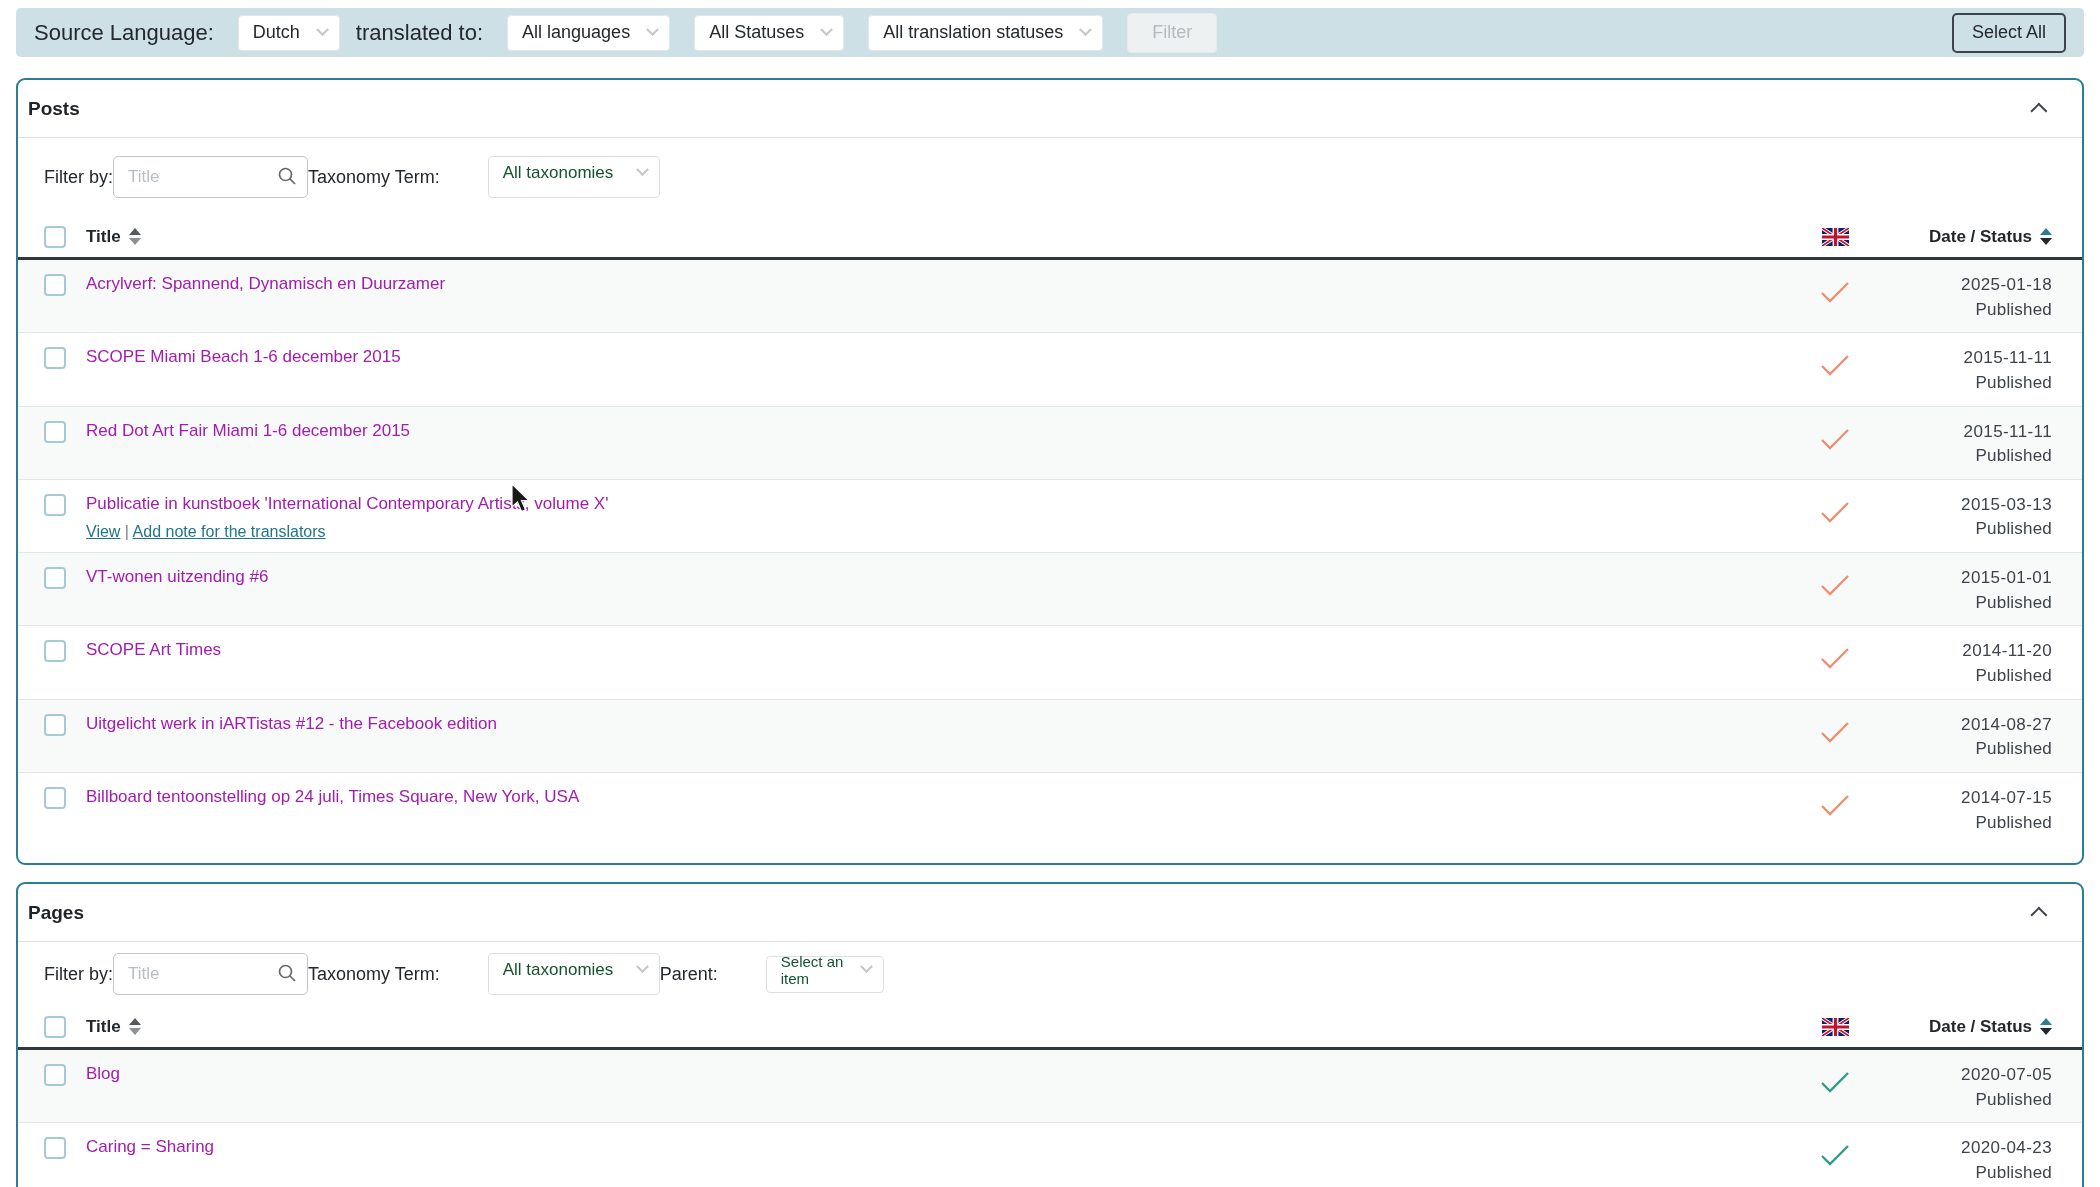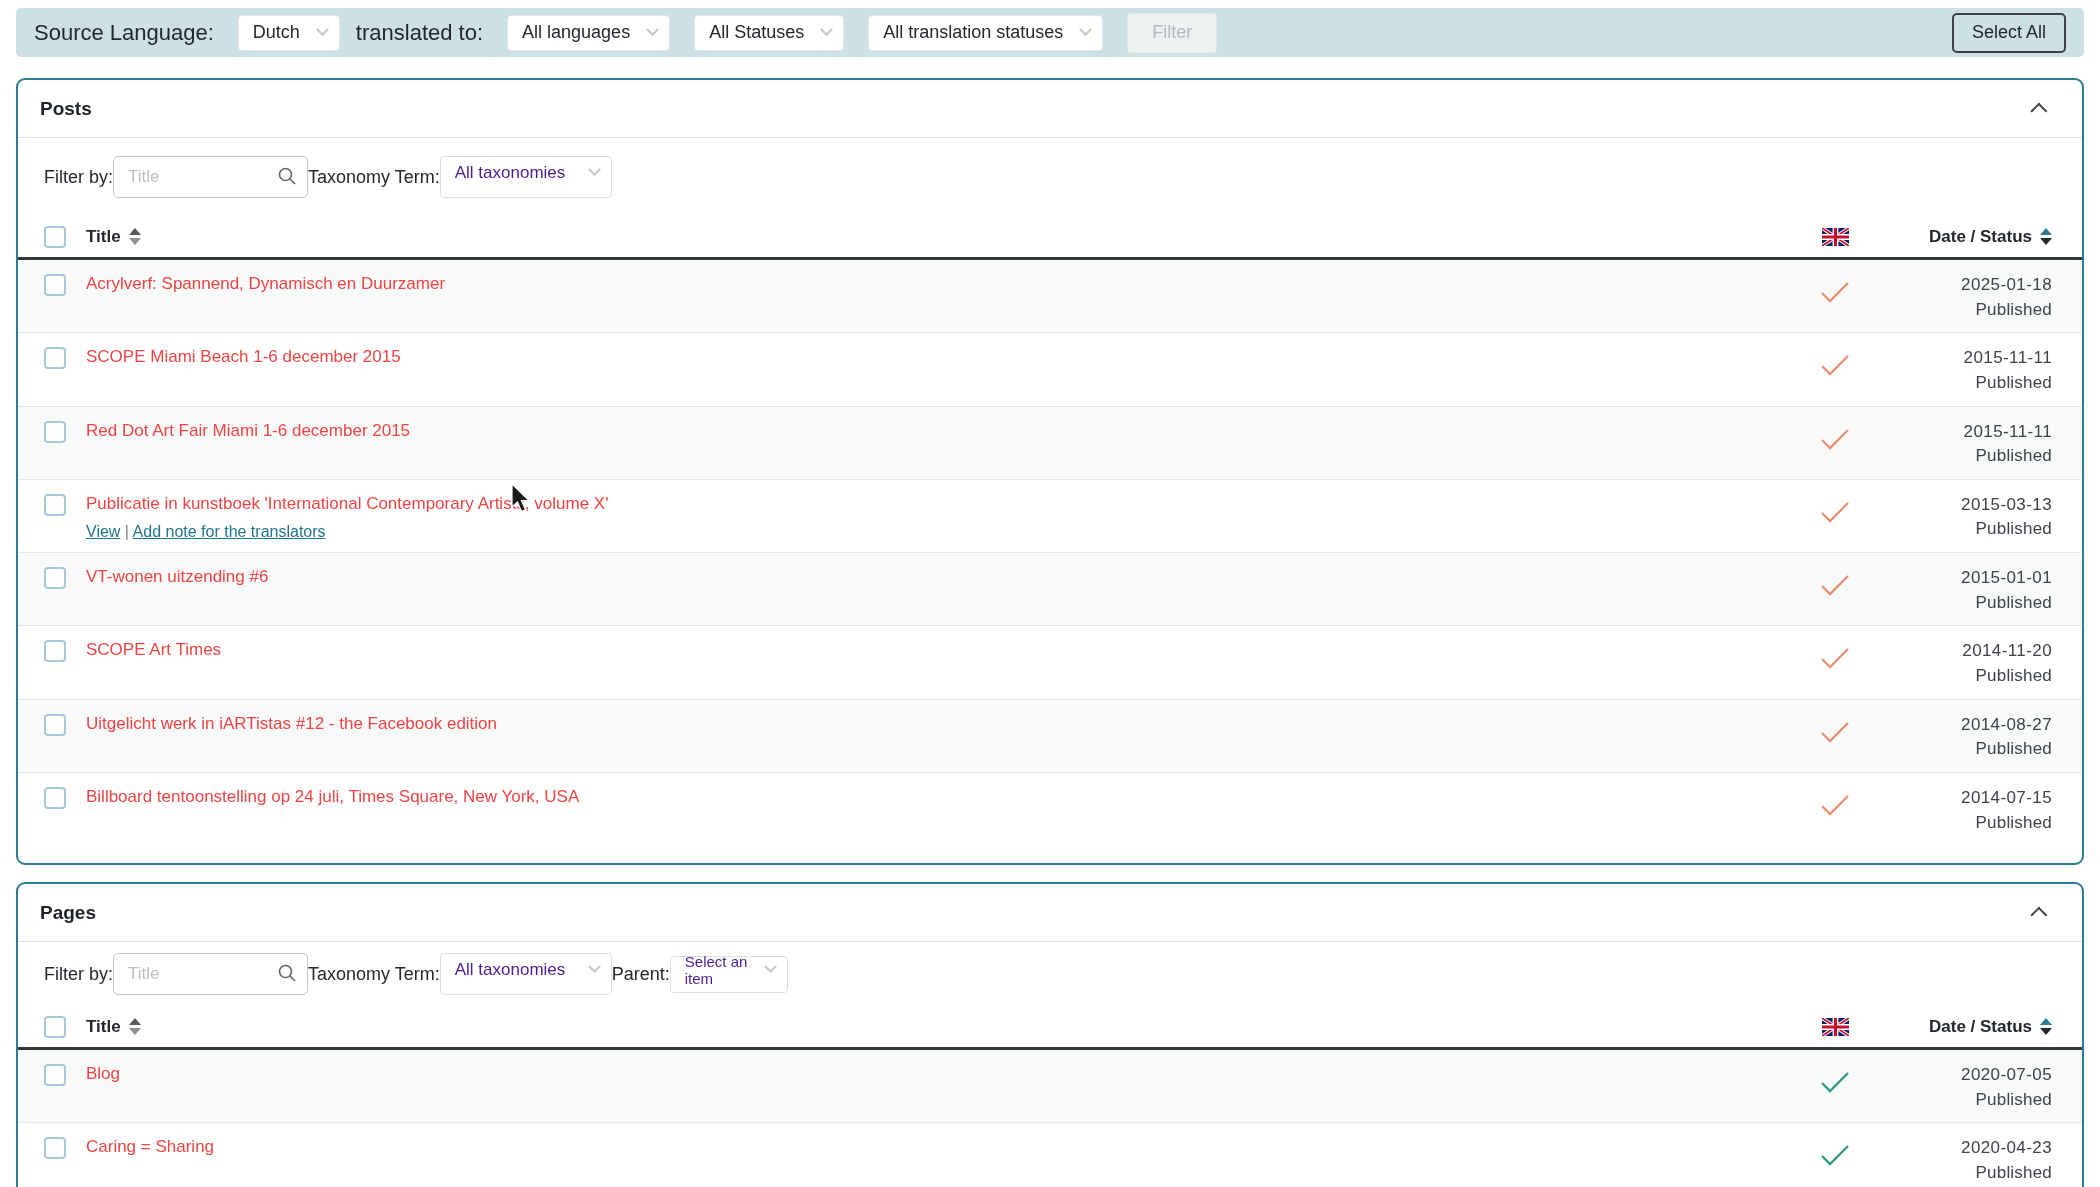--- a/index.html
+++ b/index.html
@@ -22,41 +22,41 @@
   .btn-select-all { margin-left: auto; background: transparent; border: 2px solid #3c434a;
     border-radius: 5px; height: 40px; padding: 0 18px; font-size: 18px; color: #23282d;
     display: flex; align-items: center; cursor: pointer; }
 
   
   .panel { position: absolute; left: 16px; width: 2068px; background: #fff;
     border: 2px solid #2c7d93; border-radius: 9px; overflow: hidden; }
   .panel.posts { top: 78px; height: 787px; }
   .panel.pages { top: 882px; height: 420px; }
   .panel-header { height: 58px; display: flex; align-items: center;
-    justify-content: space-between; padding: 0 26px 0 22px;
+    justify-content: space-between; padding: 0 26px 0 10px;
     border-bottom: 1px solid #dbe2e7; }
   .panel-title { font-size: 19px; font-weight: bold; color: #1d2327; }
   .collapse-btn { width: 30px; height: 30px; display: flex; align-items: center;
     justify-content: center; cursor: pointer; background: none; border: none; }
   .chev-up { width: 12px; height: 12px; border-left: 2px solid #3c434a;
     border-top: 2px solid #3c434a; transform: rotate(45deg) translateY(3px); }
 
   .filter-row { display: flex; align-items: center; padding: 0 26px; }
   .panel.posts .filter-row { height: 78px; }
   .panel.pages .filter-row { height: 64px; }
   .filter-label { font-size: 18px; color: #23282d; white-space: nowrap; }
   .input-wrap { position: relative; }
   .title-input { width: 195px; height: 42px; border: 1px solid #c3c4c7; border-radius: 5px;
     padding: 0 40px 0 14px; font-size: 17px; color: #3c434a;
     font-family: "Liberation Sans", sans-serif; outline: none; background: #fff; }
   .title-input::placeholder { color: #b9bec3; }
   .search-icon { position: absolute; right: 11px; top: 10px; }
   .dd-light { background: #fff; border: 1px solid #dcdfe1; border-radius: 4px; height: 42px;
     width: 172px; display: flex; align-items: center; justify-content: space-between;
-    padding: 0 12px 9px 14px; font-size: 17px; color: #4c1d95; cursor: pointer; }
+    padding: 0 12px 9px 14px; font-size: 17px; color: #14532d; cursor: pointer; margin-left: 48px; }
   .dd-small { width: 118px; height: 37px; font-size: 15px; gap: 8px; }
 
   
   .thead { display: flex; align-items: center; height: 44px; padding: 0 30px 0 26px;
     border-bottom: 3px solid #32373c; }
   .cb { width: 22px; height: 22px; border: 2px solid #a6c9d9; border-radius: 4px;
     background: #fff; flex: 0 0 auto; cursor: pointer; }
   .col-title { flex: 1; display: flex; align-items: center; gap: 8px; margin-left: 20px;
     font-size: 17px; font-weight: bold; color: #23282d; }
   .col-flag { width: 34px; display: flex; justify-content: center; flex: 0 0 auto; }
@@ -68,21 +68,21 @@
   .sort-title .tri-down { border-top: 7px solid #8c8f94; }
   .sort-date .tri-up { border-bottom: 7px solid #2c7d93; }
   .sort-date .tri-down { border-top: 7px solid #23282d; }
 
   .row { display: flex; align-items: flex-start; min-height: 69px; padding: 13px 30px 10px 26px; }
   .panel.pages .row { min-height: 66px; }
   .rows .row:nth-child(odd) { background: #f8f9f9; }
   .rows .row + .row { border-top: 1px solid #e4e6e7; }
   .row .cb { margin-top: 1px; }
   .row-main { flex: 1; margin-left: 20px; }
-  .row-title { font-size: 17px; color: #ef4444; line-height: 1.35; }
+  .row-title { font-size: 17px; color: #a21caf; line-height: 1.35; }
   .row-links { margin-top: 7px; font-size: 16px; color: #7b7f84; }
   .row-links a { color: #1f758c; text-decoration: underline; cursor: pointer; }
   .check { margin-top: 7px; }
   .check-posts { color: #ea8f70; }
   .check-pages { color: #2e9a88; }
   .date-cell { width: 200px; flex: 0 0 auto; text-align: right; font-size: 17px;
     color: #3c434a; line-height: 1.45; letter-spacing: 0.4px; }
   .date-cell .status { letter-spacing: 0.2px; }
 
   .cursor { position: absolute; left: 511px; top: 483px; z-index: 50; pointer-events: none; }

